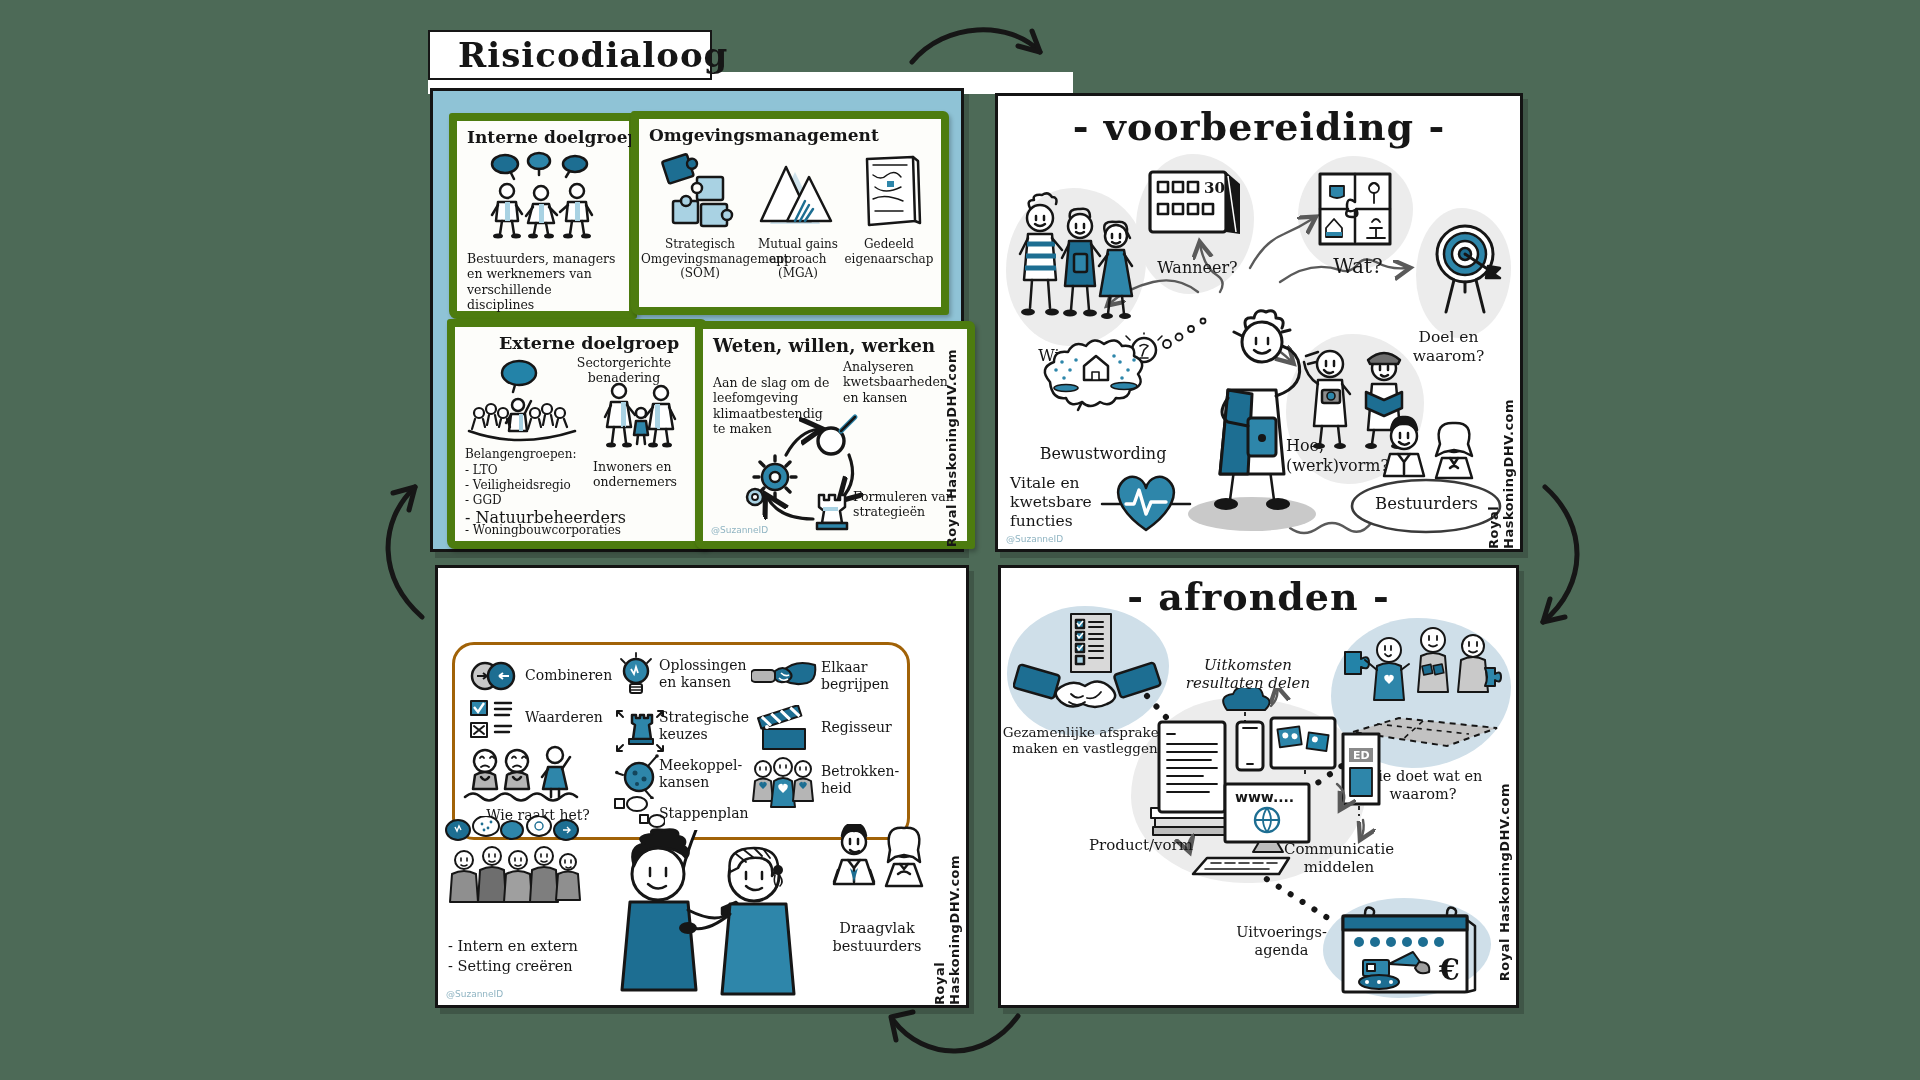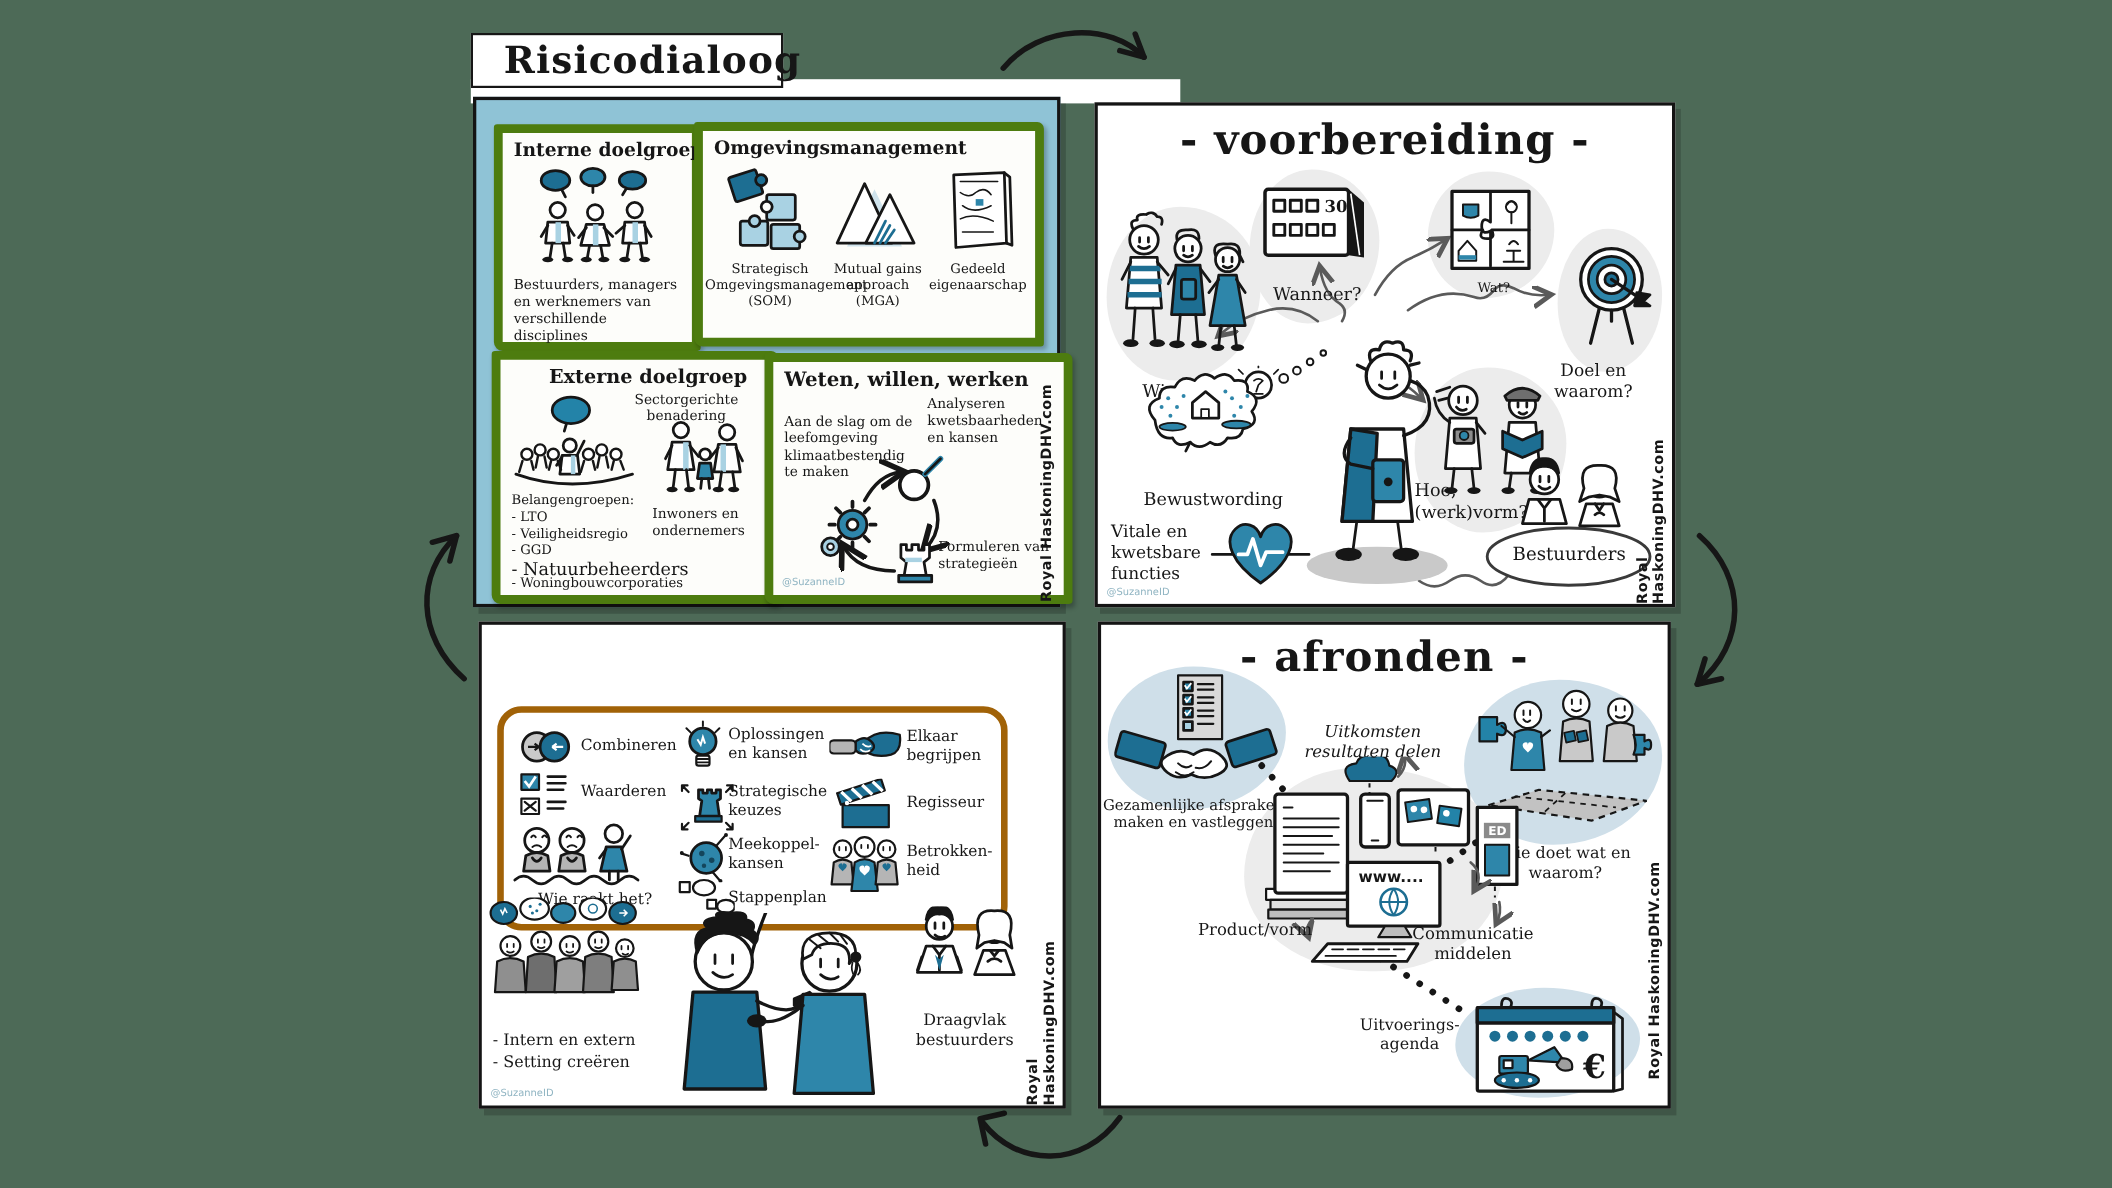--- a/index.html
+++ b/index.html
@@ -275,21 +275,21 @@
     <svg class="ic" style="left:314px;top:70px;width:86px;height:86px;" viewBox="0 0 86 86">
       <rect x="8" y="8" width="70" height="70" fill="#fff" class="kf" style="stroke-width:3"></rect>
       <path class="k" d="M43 8 v28 q-8 -6 -8 4 q0 8 8 4 v32 M8 43 h28 q-5 8 4 8 q8 0 4 -8 h34"></path>
       <path d="M18 20 h14 v10 q-7 4 -14 0 Z" fill="#2e86aa" class="kf" style="stroke-width:1.8"></path>
       <circle cx="62" cy="22" r="5" fill="#fff" class="kf" style="stroke-width:1.8"></circle>
         <path class="k" style="stroke-width:1.8" d="M62 27 v10 M58 20 q4 -6 8 0"></path>
       <path d="M14 62 l8 -9 l8 9 v9 h-16 Z" fill="#fff" class="kf" style="stroke-width:1.8"></path>
         <rect x="14" y="66" width="16" height="4" fill="#2e86aa"></rect>
       <path class="k" style="stroke-width:1.8" d="M55 72 h18 M64 72 v-10 M58 62 h12 M60 56 q4 -6 8 0"></path>
     </svg>
-    <div class="lbl" style="left:330px;top:158px;width:60px;font-size:12px;">Wat?</div>
+    <div class="lbl" style="left:330px;top:158px;width:60px;font-size:20px;">Wat?</div>
 
     <svg class="ic" style="left:424px;top:118px;width:86px;height:108px;" viewBox="0 0 86 108">
       <circle cx="43" cy="40" r="28" fill="#fff" class="kf" style="stroke-width:3"></circle>
       <circle cx="43" cy="40" r="21" fill="#2e86aa" class="kf"></circle>
       <circle cx="43" cy="40" r="13" fill="#fff" class="kf"></circle>
       <circle cx="43" cy="40" r="6" fill="#1d6e92" class="kf"></circle>
       <path class="k" style="stroke-width:3" d="M43 40 L70 58"></path>
       <path class="kf" fill="#161616" d="M66 52 l12 2 l-6 6 l6 4 l-14 0 Z"></path>
       <path class="k" style="stroke-width:3" d="M32 66 L24 98 M54 66 L62 98 M43 68 v10"></path>
     </svg>
@@ -378,21 +378,21 @@
       <ellipse cx="80" cy="92" rx="74" ry="26" fill="#fff" stroke="#3a3a3a" stroke-width="2.6"></ellipse>
     </svg>
     <div class="lbl" style="left:366px;top:398px;width:125px;font-size:16.5px;">Bestuurders</div>
 
     <div class="vbrand" style="right:4px;top:255px;">Royal HaskoningDHV.com</div>
     <div class="sig" style="left:8px;bottom:5px;">@SuzanneID</div>
   </section>
 
   <section class="p" style="left:435px;top:565px;width:528px;height:437px;">
 
-    <div class="abs" style="left:14px;top:74px;width:452px;height:192px;border:6px solid #a16207;border-radius:22px;background:#fff;">
+    <div class="abs" style="left:14px;top:74px;width:452px;height:192px;border:3px solid #a16207;border-radius:22px;background:#fff;">
       <svg class="ic" style="left:12px;top:12px;width:52px;height:38px;" viewBox="0 0 52 38">
         <circle cx="18" cy="19" r="13" fill="#c9c9c9" class="kf"></circle>
         <circle cx="34" cy="19" r="13" fill="#1d6e92" class="kf"></circle>
         <path d="M10 19 h10 M20 19 l-4 -3 m4 3 l-4 3" stroke="#161616" stroke-width="2" fill="none"></path>
         <path d="M42 19 h-10 M32 19 l4 -3 m-4 3 l4 3" stroke="#fff" stroke-width="2" fill="none"></path>
       </svg>
       <div class="lbl left" style="left:70px;top:22px;font-size:14px;">Combineren</div>
 
       <svg class="ic" style="left:14px;top:54px;width:50px;height:44px;" viewBox="0 0 50 44">
         <rect x="2" y="2" width="16" height="14" fill="#2e86aa" class="kf" style="stroke-width:2"></rect>

